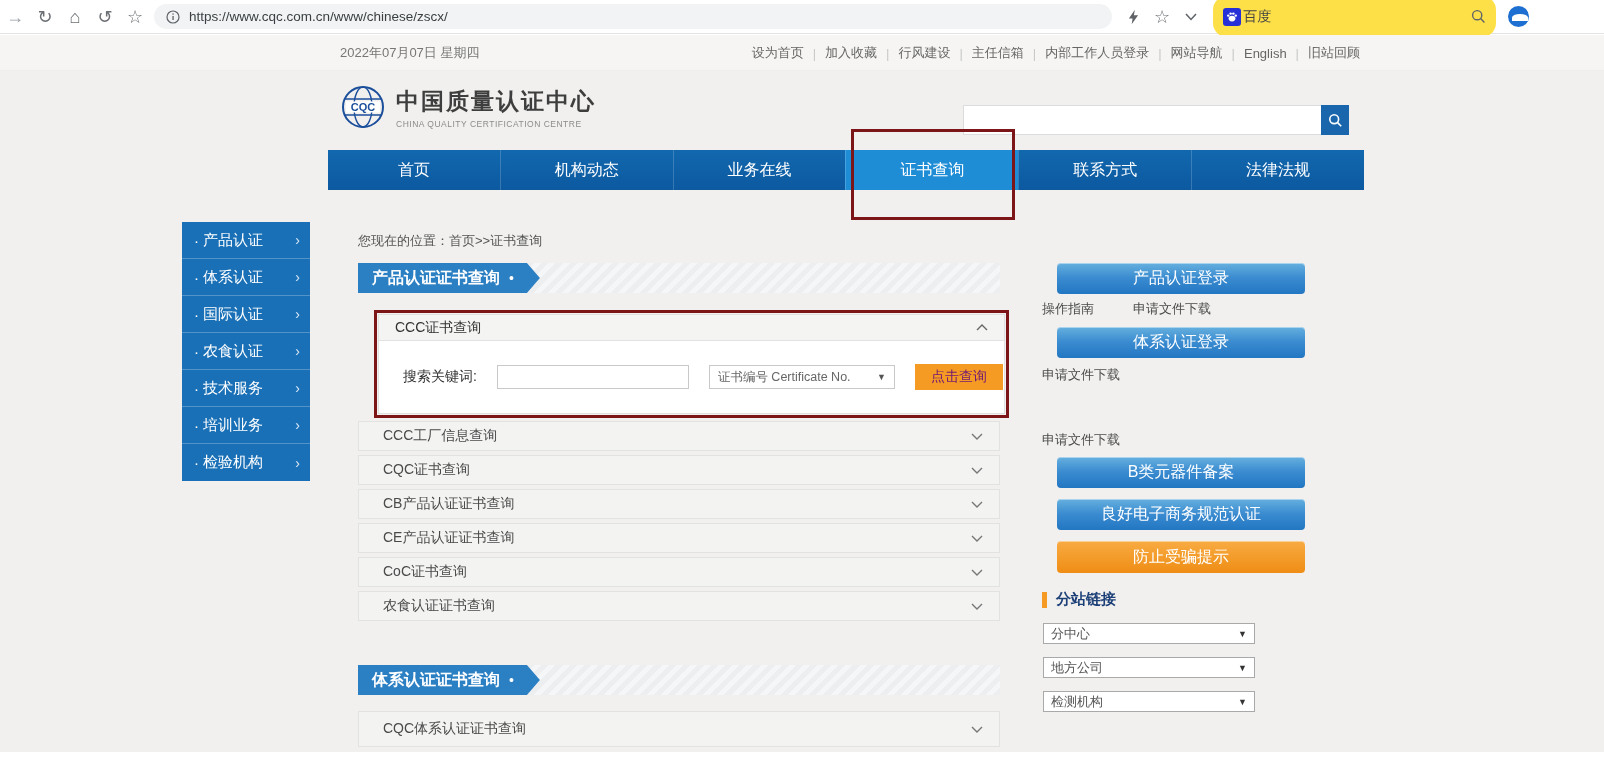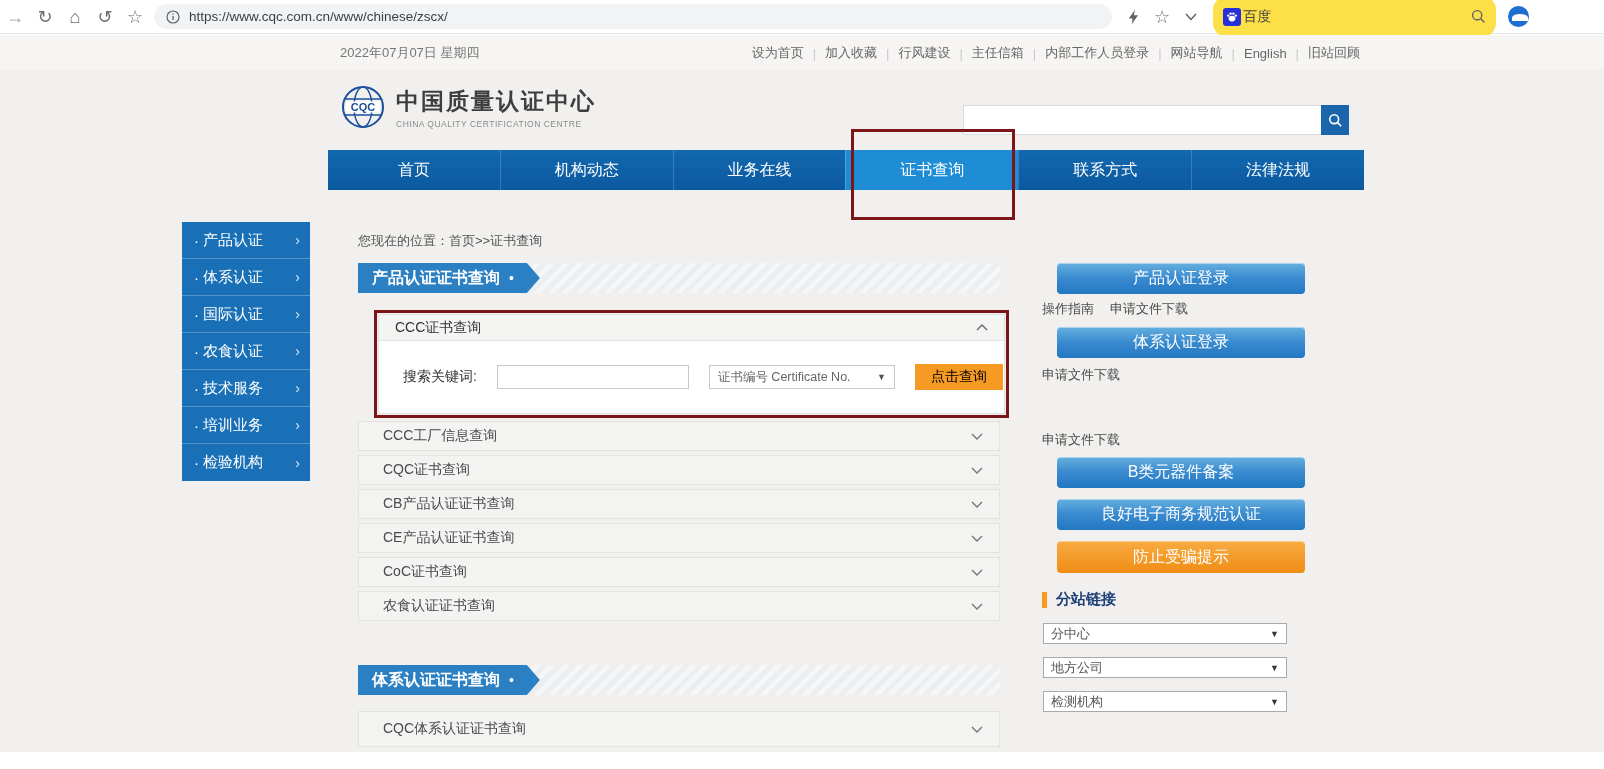--- a/index.html
+++ b/index.html
@@ -58,43 +58,43 @@
   .ribbon .dot{font-size:14px;margin-left:9px;font-weight:normal;}
 
   
   .ccc-panel{position:absolute;left:378px;top:314px;width:627px;height:100px;background:#fff;border:1px solid #e0e0e0;box-sizing:border-box;}
   .ccc-head{height:25px;background:#f4f4f3;border-bottom:1px solid #e2e2e2;display:flex;align-items:center;padding:0 16px;font-size:14px;color:#333;}
   .ccc-body{display:flex;align-items:center;padding-left:24px;height:72px;gap:20px;}
   .kw-label{font-size:14px;color:#333;flex:none;}
   .kw-input{width:192px;height:24px;border:1px solid #c9c9c9;background:#fff;outline:none;padding:0 6px;font-size:13px;box-sizing:border-box;}
   .cert-select{width:186px;height:24px;border:1px solid #c9c9c9;background:#fff;display:flex;align-items:center;padding:0 8px;font-size:12.5px;color:#666;box-sizing:border-box;cursor:pointer;}
   .cert-select .caret{margin-left:auto;font-size:9px;color:#555;}
-  .query-btn{width:88px;height:26px;background:#f59a23;color:#000000;font-size:14px;border:none;display:flex;align-items:center;justify-content:center;cursor:pointer;flex:none;}
+  .query-btn{width:88px;height:26px;background:#f59a23;color:#701a75;font-size:14px;border:none;display:flex;align-items:center;justify-content:center;cursor:pointer;flex:none;}
   .anno{position:absolute;border:3px solid #7b1518;z-index:6;box-sizing:border-box;}
   .anno.nav-box{left:851px;top:129px;width:164px;height:91px;}
   .anno.ccc-box{left:374px;top:310px;width:635px;height:108px;}
 
   
   .acc{position:absolute;left:358px;width:642px;height:30px;background:#f3f3f2;border:1px solid #e2e2e1;display:flex;align-items:center;padding:0 16px 0 24px;font-size:14px;color:#4a4a4a;box-sizing:border-box;cursor:pointer;}
   .acc .chev{margin-left:auto;display:flex;align-items:center;}
   .acc.a1{top:421px;justify-content:space-between;} .acc.a2{top:455px;} .acc.a3{top:489px;}
   .acc.a4{top:523px;} .acc.a5{top:557px;} .acc.a6{top:591px;}
   .acc.a7{top:711px;height:36px;}
 
   
   .rbtn{position:absolute;left:1057px;width:248px;height:31px;border-radius:4px;color:#fff;font-size:16px;display:flex;align-items:center;justify-content:center;cursor:pointer;background:linear-gradient(180deg,#66b0df 0%,#3a8bd0 48%,#2277c2 100%);box-shadow:inset 0 1px 0 rgba(255,255,255,.45);}
   .rbtn.b1{top:263px;} .rbtn.b2{top:327px;} .rbtn.b3{top:392px;}
   .rbtn.b4{top:457px;} .rbtn.b5{top:499px;}
   .rbtn.orange{top:541px;height:32px;background:linear-gradient(180deg,#f8ab42,#ef8d15);}
-  .rlinks{position:absolute;left:1042px;font-size:13px;color:#4a4a4a;display:flex;gap:16px;}
+  .rlinks{position:absolute;left:1042px;font-size:13px;color:#4a4a4a;display:flex;gap:39px;}
   .rlinks.l1{top:300px;} .rlinks.l2{top:366px;} .rlinks.l3{top:431px;}
   .rlinks span{cursor:pointer;}
   .branch-title{position:absolute;left:1042px;top:590px;display:flex;align-items:center;gap:9px;font-size:15px;font-weight:bold;color:#1c3f77;}
   .branch-bar{width:5px;height:16px;background:#f59a23;}
-  .rsel{position:absolute;left:1043px;width:244px;height:21px;border:1px solid #a9a9a9;background:#fff;display:flex;align-items:center;padding:0 7px;font-size:13px;color:#555;box-sizing:border-box;cursor:pointer;}
+  .rsel{position:absolute;left:1043px;width:212px;height:21px;border:1px solid #a9a9a9;background:#fff;display:flex;align-items:center;padding:0 7px;font-size:13px;color:#555;box-sizing:border-box;cursor:pointer;}
   .rsel .caret{margin-left:auto;font-size:9px;color:#333;}
   .rsel.s1{top:623px;} .rsel.s2{top:657px;} .rsel.s3{top:691px;}
 </style>
 </head>
 <body>
 
 <div class="screen" data-interactable="false">
 
   <div class="browser-bar" data-interactable="false">
     <span class="tb-icon dim" data-interactable="true">→</span>

